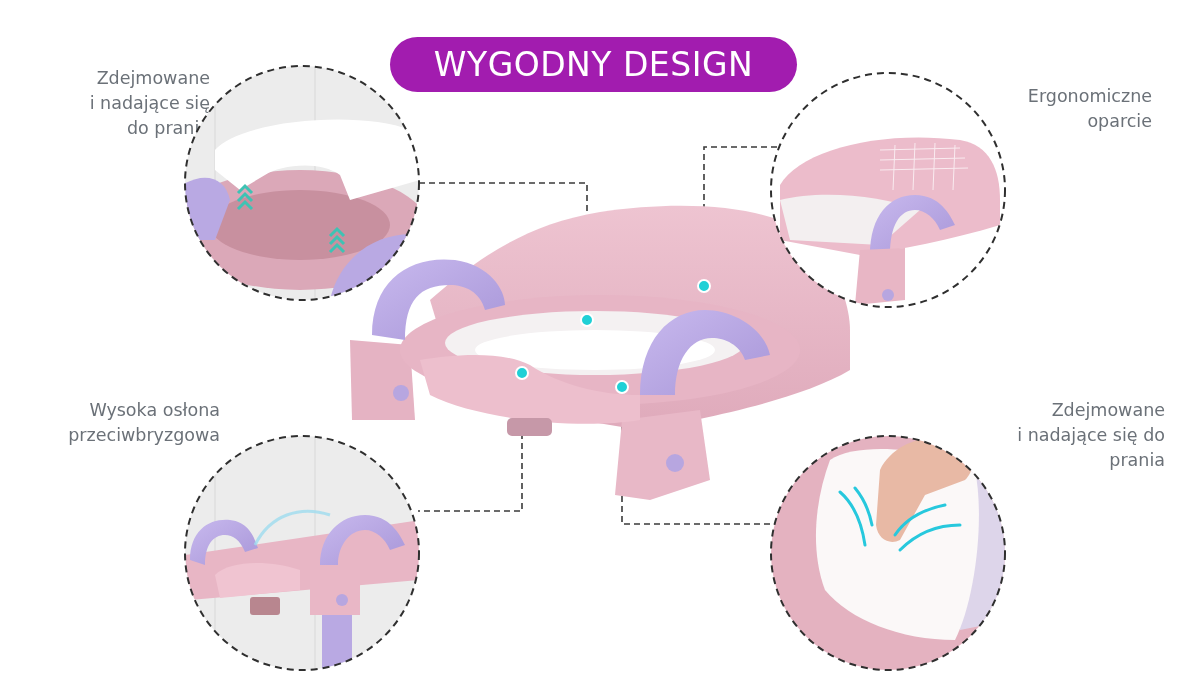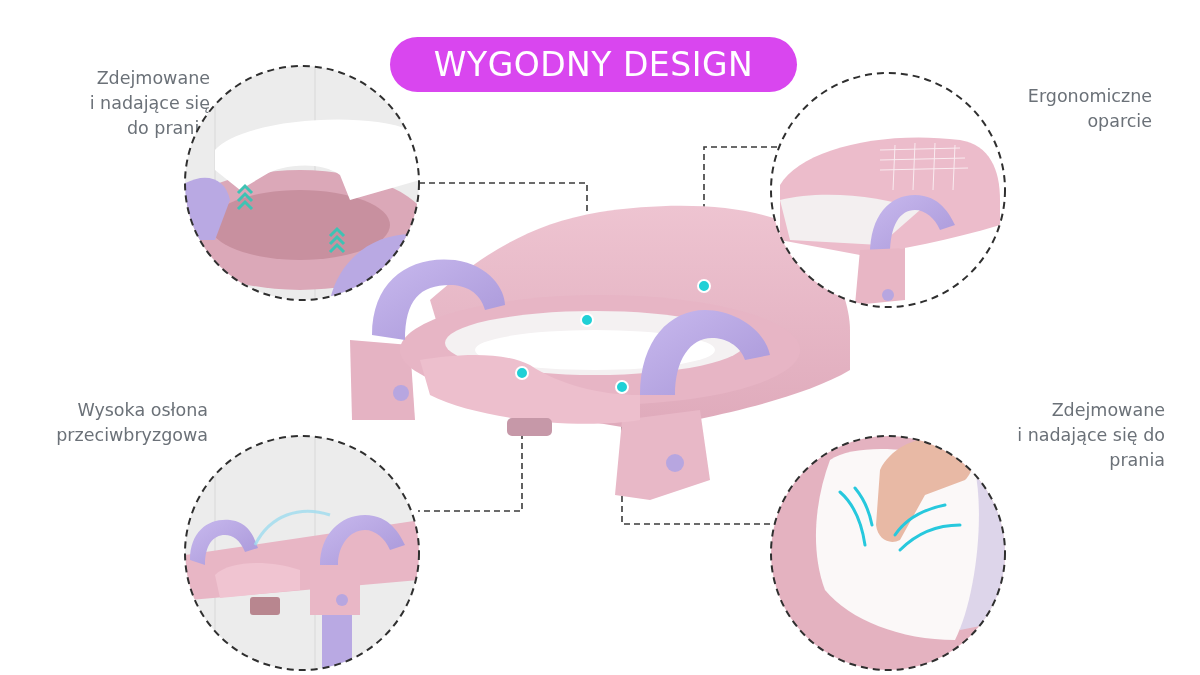--- a/index.html
+++ b/index.html
@@ -1,32 +1,32 @@
 <!DOCTYPE html>
 <html><head>
 <meta charset="utf-8">
 <style>
   html,body{margin:0;padding:0;background:#fff;}
   body{width:1200px;height:675px;position:relative;overflow:hidden;font-family:"DejaVu Sans","Liberation Sans",sans-serif;}
-  .title-pill{position:absolute;left:390px;top:37px;width:407px;height:55px;border-radius:28px;background:#d946ef;color:#fff;
+  .title-pill{position:absolute;left:390px;top:37px;width:407px;height:55px;border-radius:28px;background:#a21caf;color:#fff;
     display:flex;align-items:center;justify-content:center;font-size:33px;letter-spacing:0.5px;font-weight:normal;}
   .label{position:absolute;color:#6b7178;font-size:17.5px;line-height:25px;text-align:right;white-space:pre-line;}
   #stage{position:absolute;left:0;top:0;}
 </style>
 </head>
 <body>
 
 <div class="title-pill">WYGODNY DESIGN</div>
 
 <div class="label" style="left:30px;top:66px;width:180px;">Zdejmowane
 i nadające się
 do prania</div>
 <div class="label" style="left:972px;top:84px;width:180px;">Ergonomiczne
 oparcie</div>
-<div class="label" style="left:8px;top:398px;width:200px;">Wysoka osłona
+<div class="label" style="left:20px;top:398px;width:200px;">Wysoka osłona
 przeciwbryzgowa</div>
 <div class="label" style="left:975px;top:398px;width:190px;">Zdejmowane
 i nadające się do
 prania</div>
 
 <svg id="stage" width="1200" height="675" viewBox="0 0 1200 675">
   <defs>
     <clipPath id="c1">
         <circle cx="302" cy="183" r="117"></circle>
       </clipPath>

